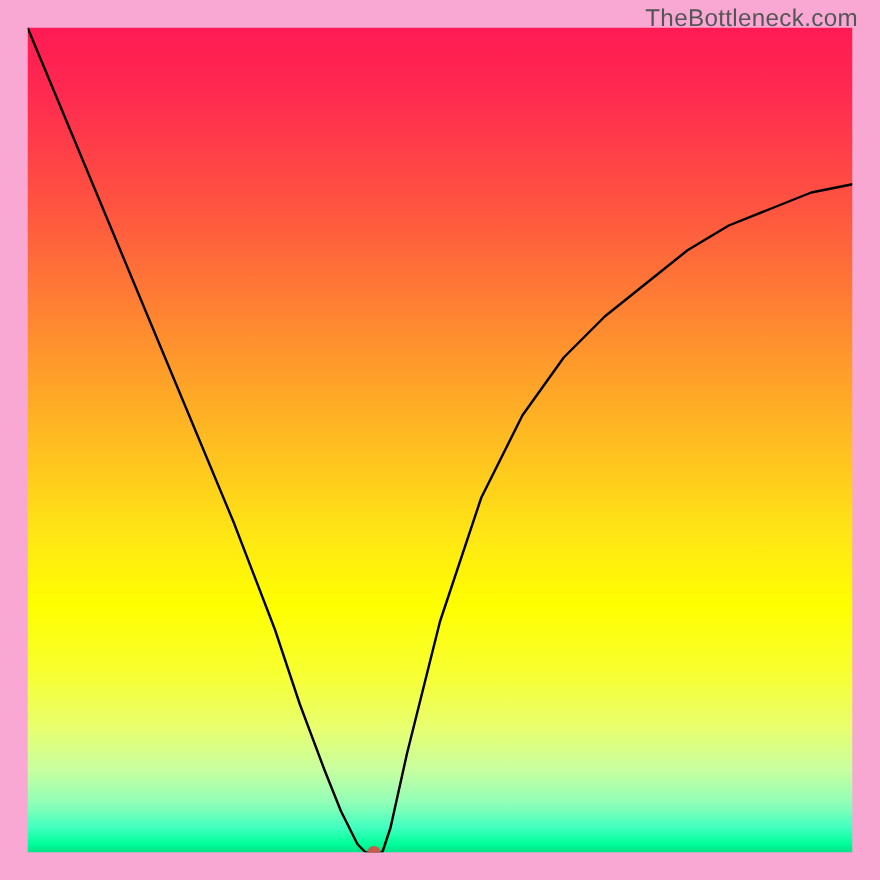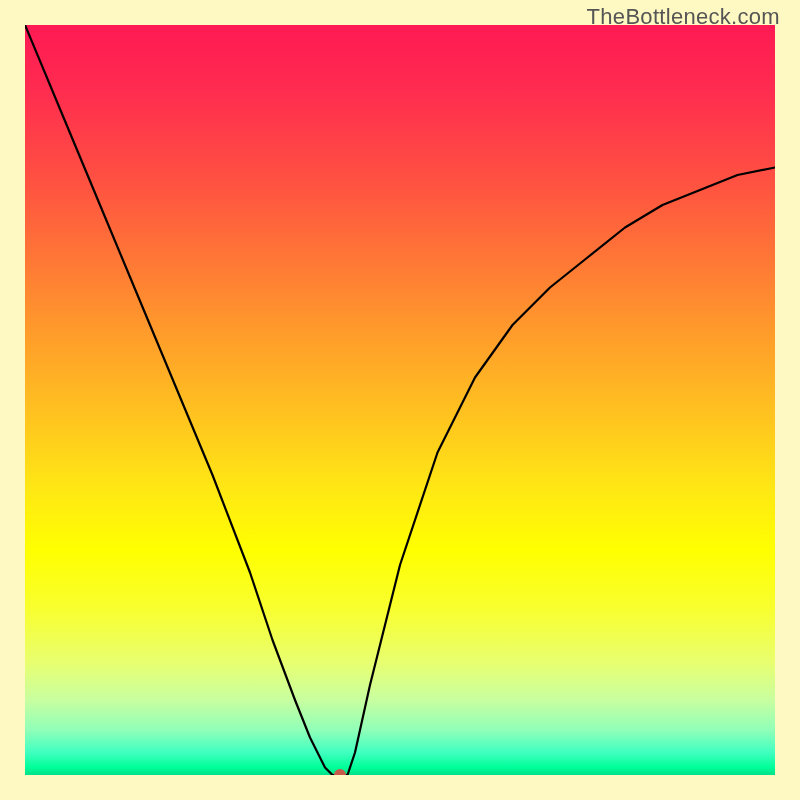--- a/index.html
+++ b/index.html
@@ -7,21 +7,21 @@
     padding: 0;
     width: 800px;
     height: 800px;
     background: #000;
     font-family: Arial, sans-serif;
     overflow: hidden;
   }
   .outer {
     width: 800px;
     height: 800px;
-    background: #fef9c3;
+    background: #f9a8d4;
     position: relative;
   }
   .watermark {
     position: absolute;
     top: 4px;
     right: 20px;
     color: #555;
     font-size: 22px;
     font-weight: normal;
     z-index: 5;

